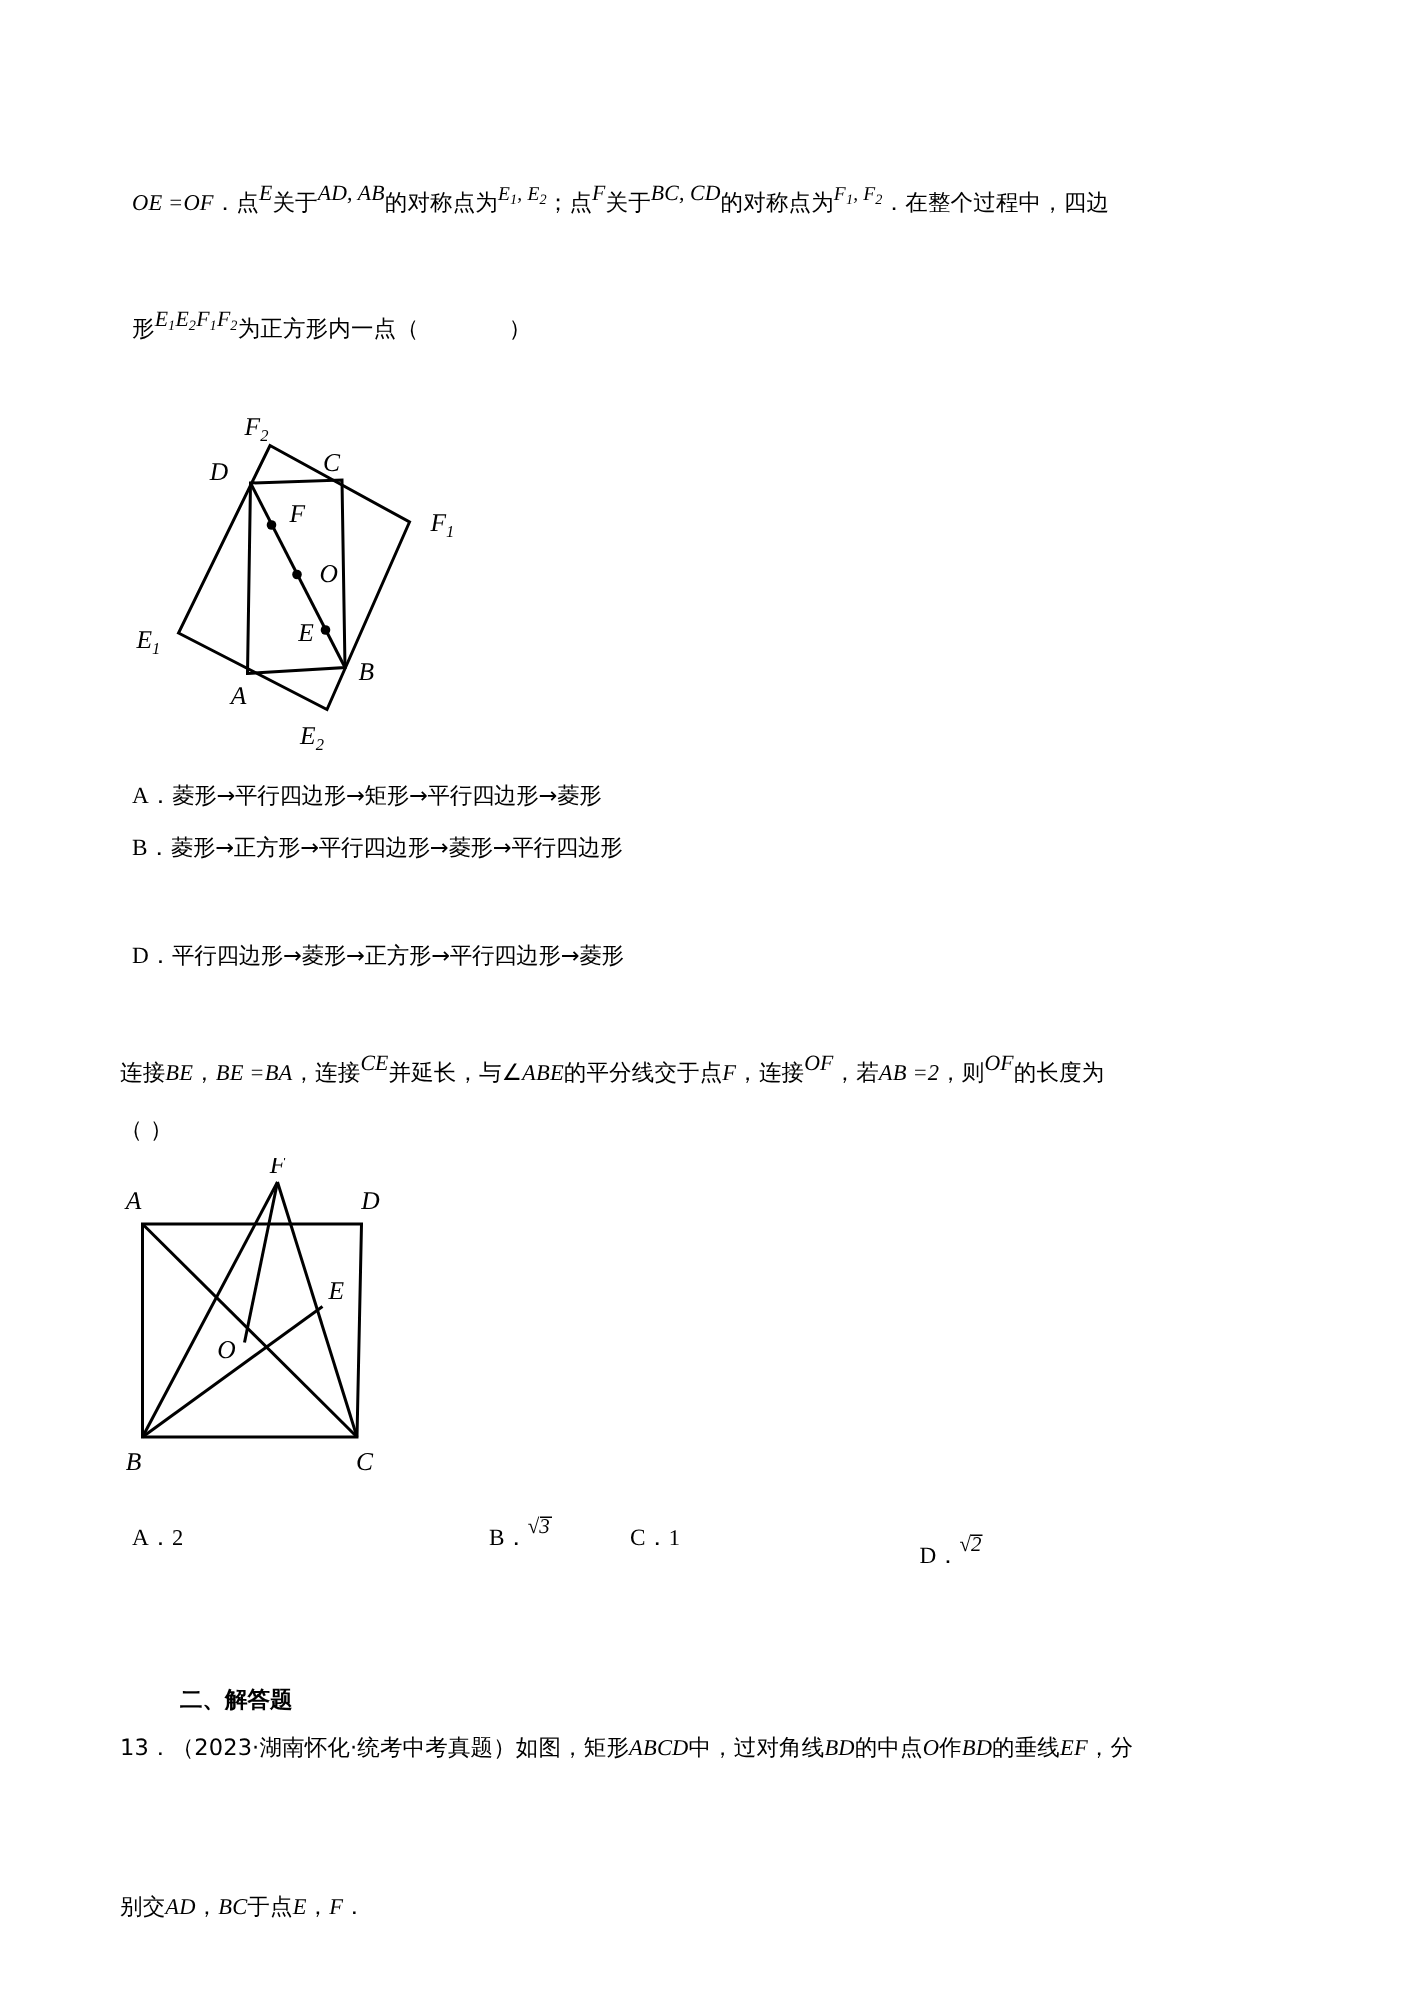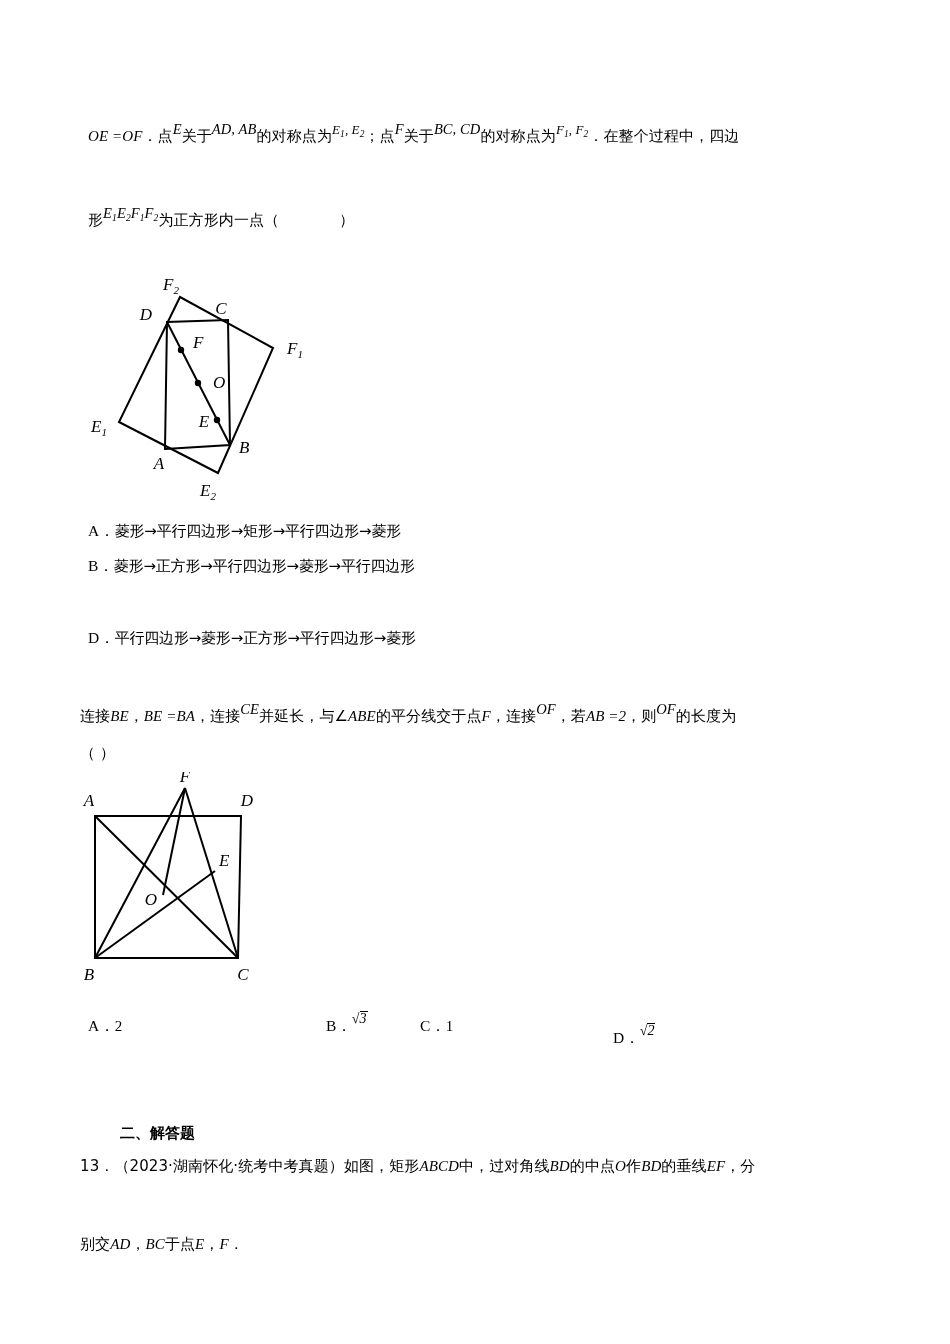--- a/index.html
+++ b/index.html
@@ -203,17 +203,17 @@
   <div class="opt" style="left:613px; top:1018px;margin-top:12px;">
     <span class="lbl">D．</span><span class="rad">√<span class="ovl">2</span></span>
   </div>
 
   <div class="sec-head" style="left:80px; top:1124px;margin-left:40px;">二、解答题</div>
 
   <div class="tline" style="left:80px; top:1158px;text-align:right;">
     <span class="cn">13．（2023·湖南怀化·统考中考真题）如图，矩形</span><span class="mi">ABCD</span><span class="cn">中，过对角线</span><span class="mi">BD</span><span class="cn">的中点</span><span class="mi">O</span><span class="cn">作</span><span class="mi">BD</span><span class="cn">的垂线</span><span class="mi">EF</span><span class="cn">，分</span>
   </div>
 
-  <div class="tline" style="left:80px; top:1236px;text-align:center;">
+  <div class="tline" style="left:80px; top:1264px;text-align:center;">
     <span class="cn">别交</span><span class="mi">AD</span><span class="cn">，</span><span class="mi">BC</span><span class="cn">于点</span><span class="mi">E</span><span class="cn">，</span><span class="mi">F</span><span class="cn">．</span>
   </div>
 
 </div>
 
 </body></html>

